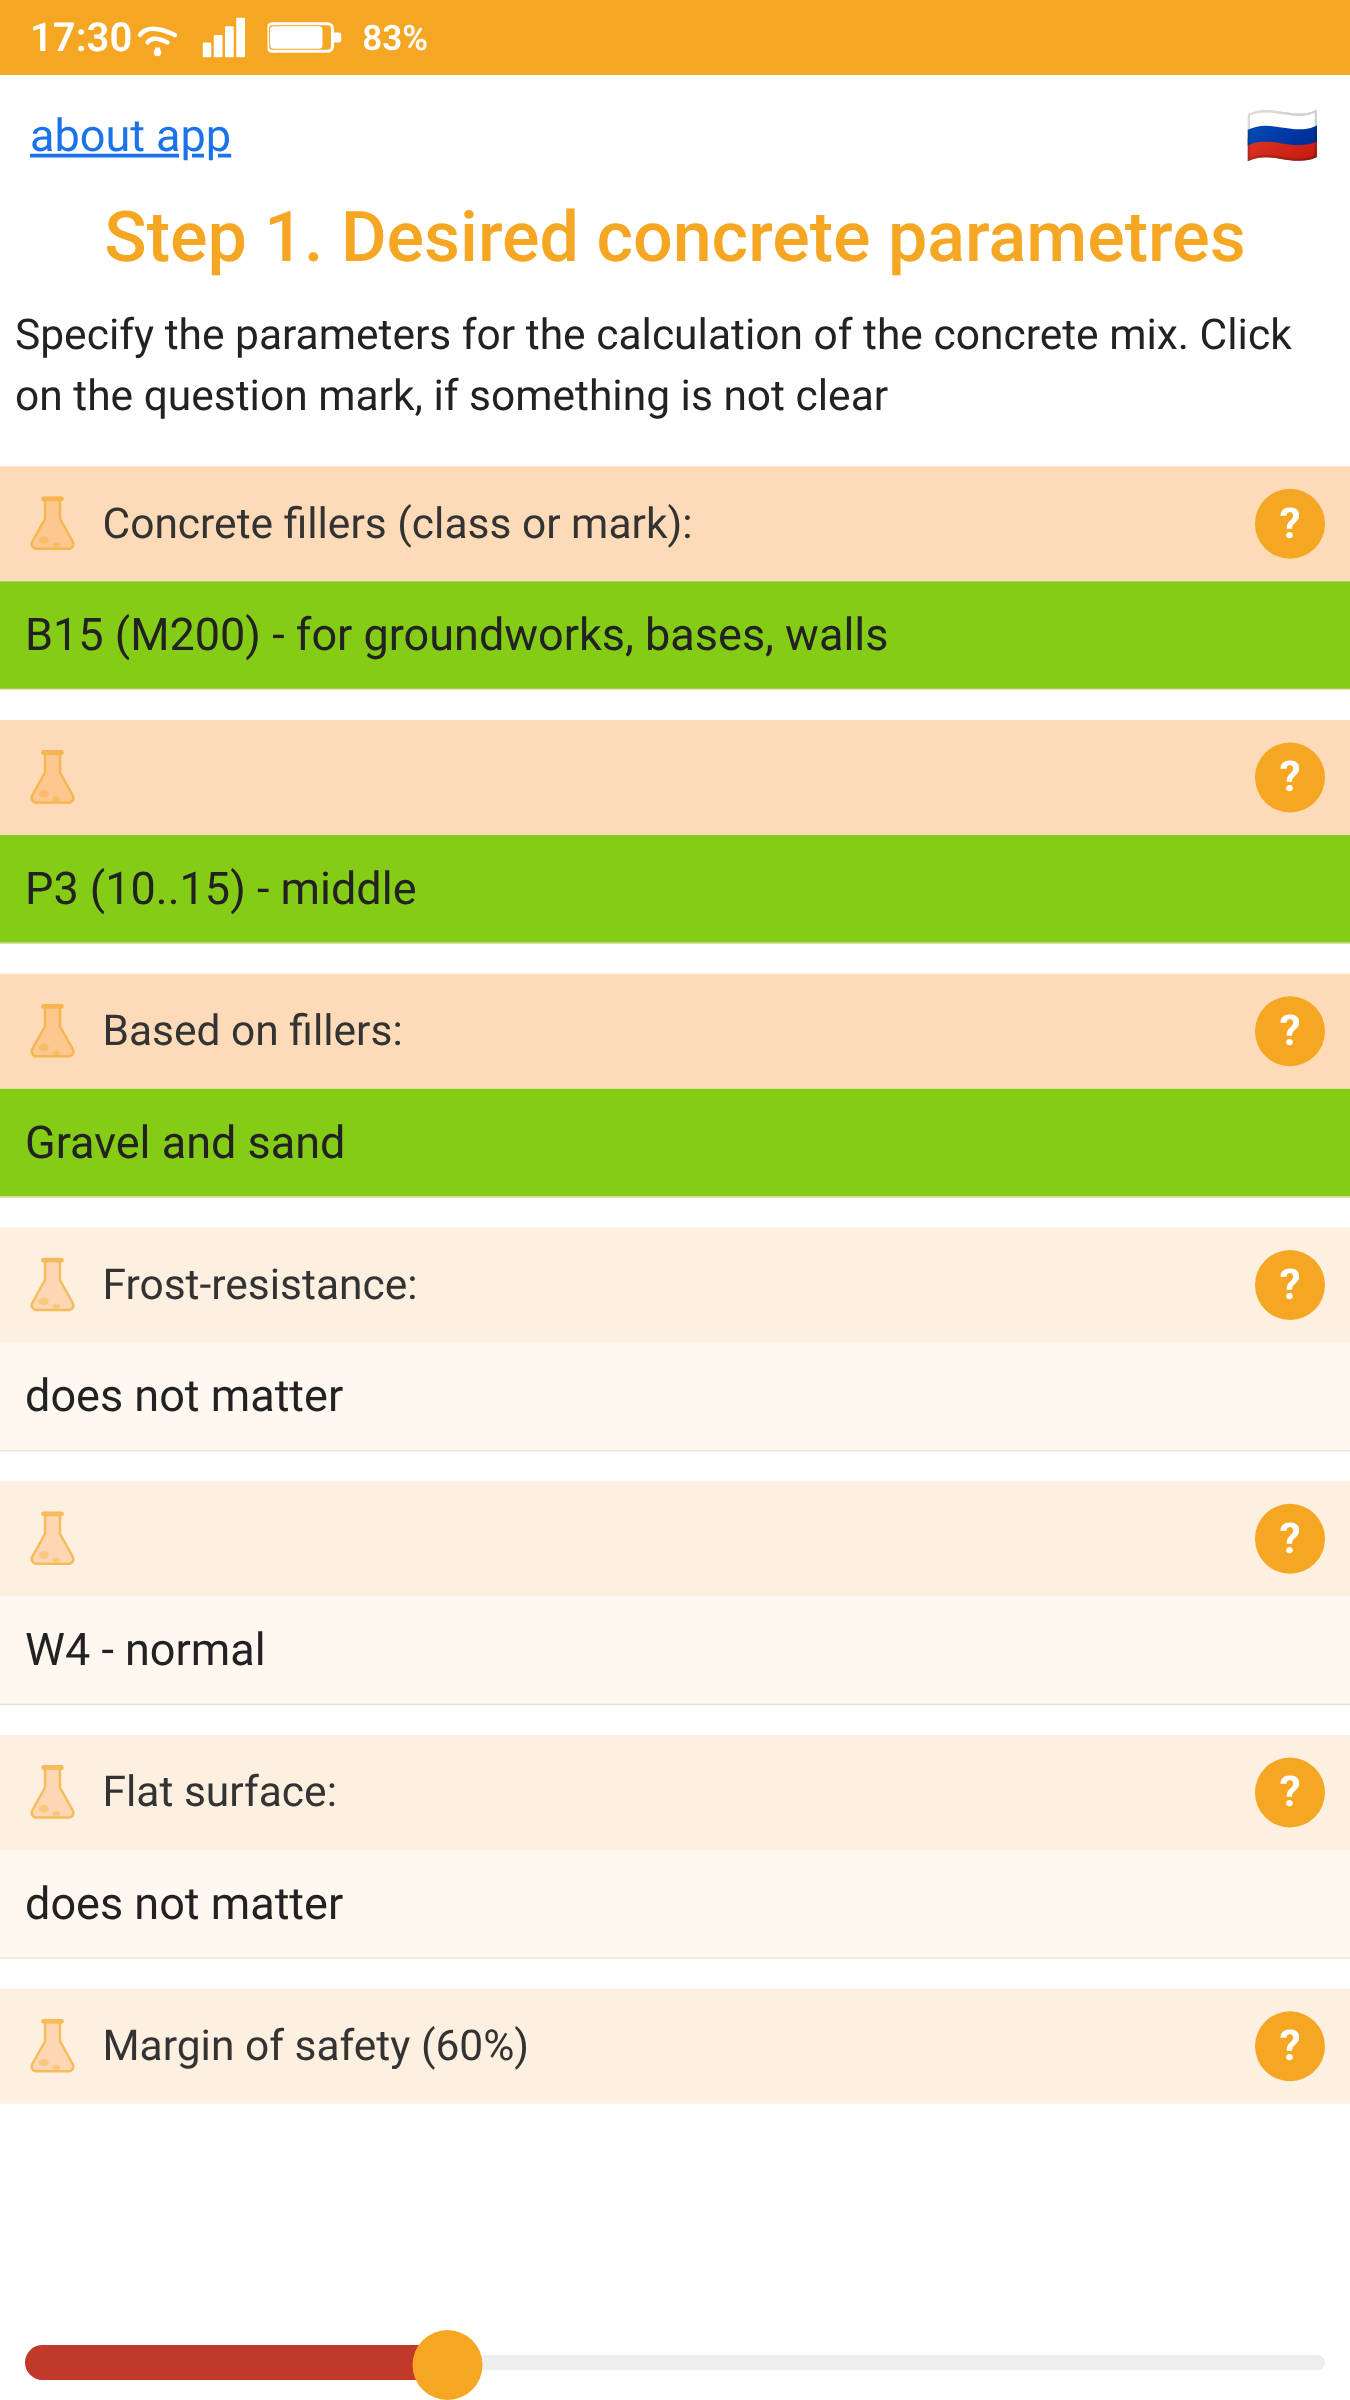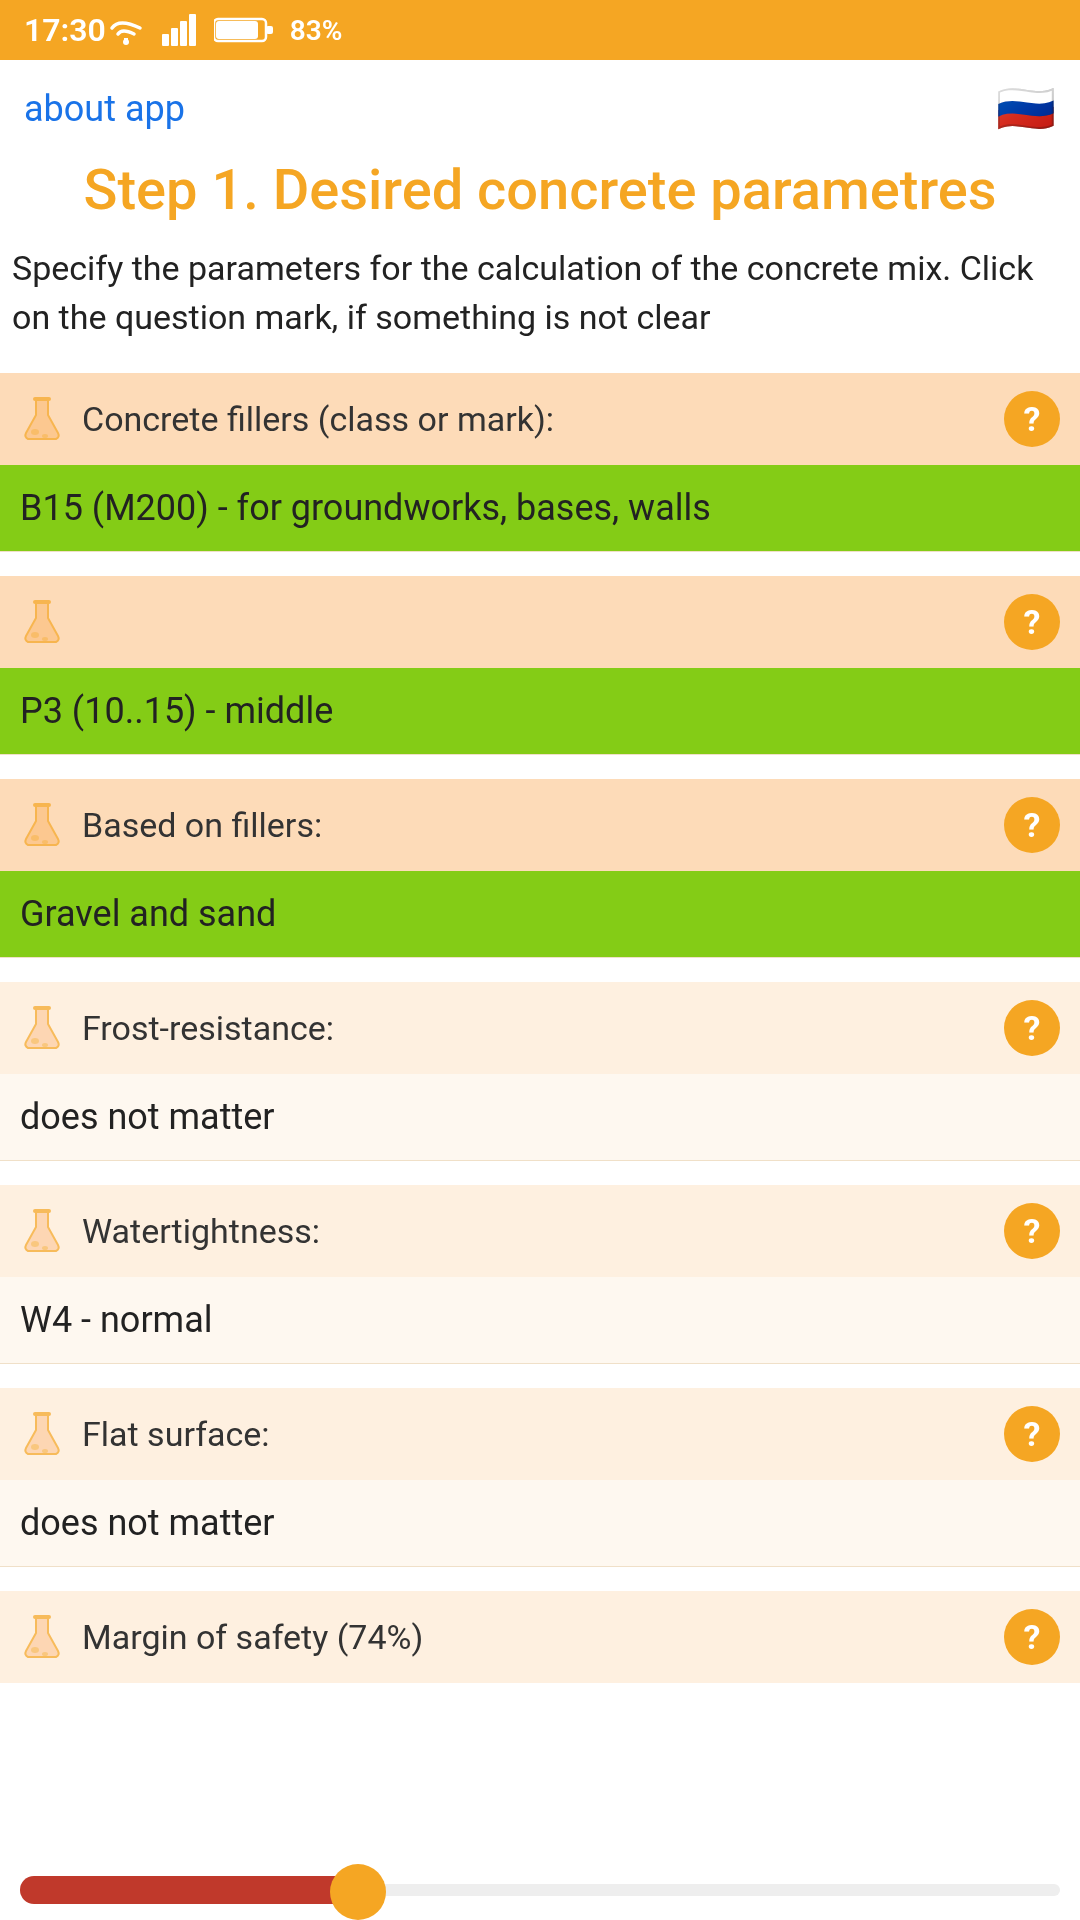--- a/index.html
+++ b/index.html
@@ -42,20 +42,21 @@
     
     .header-row {
       display: flex;
       justify-content: space-between;
       align-items: center;
       padding: 20px 24px 10px 24px;
     }
     .about-link {
       color: #1a73e8;
       font-size: 36px;
+      text-decoration: underline;
       cursor: pointer;
     }
     .flag-icon {
       font-size: 48px;
     }
 
     
     .page-title {
       text-align: center;
       color: #F5A623;
@@ -297,21 +298,20 @@
       <div class="param-header">
         <div class="param-header-left">
           <div class="flask-icon">
             <svg class="flask-svg" width="40" height="44" viewBox="0 0 40 44" fill="#F5A623" opacity="0.5">
     <path d="M14 2 L14 18 L4 36 Q2 40 6 42 L34 42 Q38 40 36 36 L26 18 L26 2 Z" stroke="#F5A623" stroke-width="2" fill="#FDCCA0" opacity="1"></path>
     <rect x="11" y="0" width="18" height="4" rx="2" fill="#F5A623"></rect>
     <ellipse cx="13" cy="35" rx="4" ry="3" fill="#F5A623" opacity="0.6"></ellipse>
     <ellipse cx="23" cy="39" rx="3" ry="2" fill="#F5A623" opacity="0.6"></ellipse>
   </svg>
           </div>
-          <span class="param-label">Watertightness:</span>
         </div>
         <div class="question-btn">?</div>
       </div>
       <div class="param-value">W4 - normal</div>
     </div>
     <div class="param-block">
       <div class="param-header">
         <div class="param-header-left">
           <div class="flask-icon">
             <svg class="flask-svg" width="40" height="44" viewBox="0 0 40 44" fill="#F5A623" opacity="0.5">
@@ -331,21 +331,21 @@
       <div class="param-header">
         <div class="param-header-left">
           <div class="flask-icon">
             <svg class="flask-svg" width="40" height="44" viewBox="0 0 40 44" fill="#F5A623" opacity="0.5">
     <path d="M14 2 L14 18 L4 36 Q2 40 6 42 L34 42 Q38 40 36 36 L26 18 L26 2 Z" stroke="#F5A623" stroke-width="2" fill="#FDCCA0" opacity="1"></path>
     <rect x="11" y="0" width="18" height="4" rx="2" fill="#F5A623"></rect>
     <ellipse cx="13" cy="35" rx="4" ry="3" fill="#F5A623" opacity="0.6"></ellipse>
     <ellipse cx="23" cy="39" rx="3" ry="2" fill="#F5A623" opacity="0.6"></ellipse>
   </svg>
           </div>
-          <span class="param-label">Margin of safety (74%)</span>
+          <span class="param-label">Margin of safety (60%)</span>
         </div>
         <div class="question-btn">?</div>
       </div>
     </div>
   </div>
 
 <div class="bottom-bar">
   <div class="scroll-track">
     <div class="scroll-thumb"></div>
     <div class="scroll-handle"></div>

